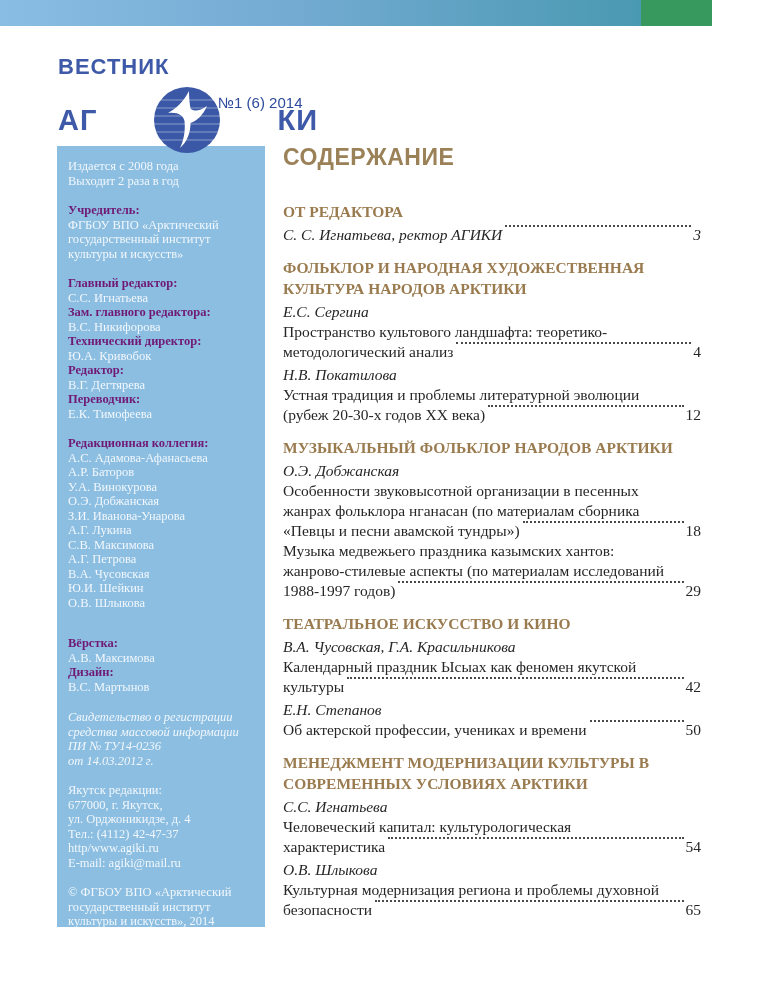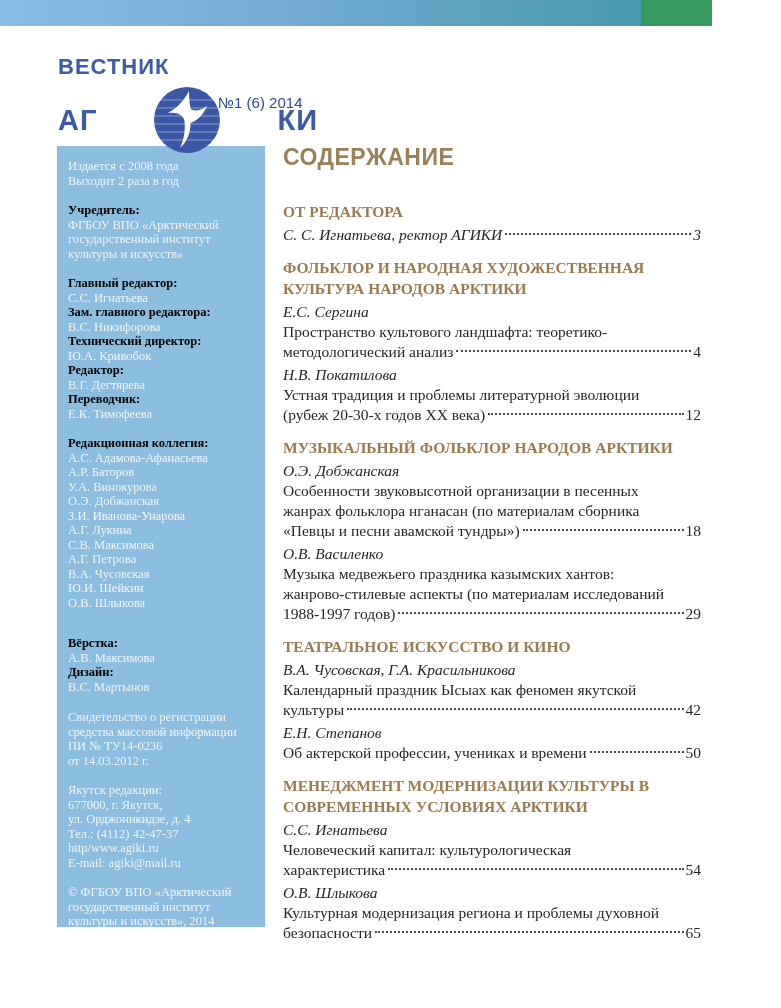--- a/index.html
+++ b/index.html
@@ -17,32 +17,32 @@
   .logo-letters{font-family:"Liberation Sans",sans-serif;font-weight:bold;
                 font-size:29px;color:#3d59a8;z-index:2;letter-spacing:1px;}
   .logo-circle{width:68px;height:68px;margin:0 -13px;z-index:1;flex:0 0 auto;}
   .issue{position:absolute;left:160px;top:40px;font-family:"Liberation Sans",sans-serif;
          font-size:15px;color:#2d4a9d;}
   
   .sidebar{position:absolute;left:57px;top:146px;width:208px;height:781px;
            background:#8cbee2;box-sizing:border-box;padding:13px 10px 4px 11px;
            color:rgba(255,255,255,0.88);font-size:12.5px;line-height:14.5px;}
   .sidebar .blk{margin:0 0 15px 0;}
-  .sidebar .lbl{font-weight:bold;color:#000000;}
+  .sidebar .lbl{font-weight:bold;color:#701a75;}
   
   .toc{position:absolute;left:283px;top:144px;width:418px;color:#262626;
        font-size:15.5px;line-height:20px;}
   .toc-title{font-family:"Liberation Sans",sans-serif;font-weight:bold;
              font-size:23px;line-height:26px;color:#9b8157;letter-spacing:0.5px;}
   .section{margin-top:12px;}
   .section.first{margin-top:31px;}
   .sec-heading{font-weight:bold;color:#9a7b4f;line-height:21px;margin-bottom:2px;}
   .author{font-style:italic;margin-top:3px;line-height:20px;}
   .tline{line-height:20px;}
-  .leader-line{display:flex;align-items:center;line-height:20px;}
+  .leader-line{display:flex;align-items:flex-start;line-height:20px;}
   .dots{flex:1;border-bottom:2px dotted #4a4a4a;margin:0 2px 3px 3px;min-width:12px;}
   .pg{flex:0 0 auto;}
   .italic{font-style:italic;}
 </style>
 </head>
 <body>
 
 <div class="page">
 
   <div class="topbar"></div>
@@ -108,21 +108,21 @@
       <div>В.А. Чусовская</div>
       <div>Ю.И. Шейкин</div>
       <div>О.В. Шлыкова</div>
     </div>
     <div class="blk" style="margin-top:26px;">
       <div class="lbl">Вёрстка:</div>
       <div>А.В. Максимова</div>
       <div class="lbl">Дизайн:</div>
       <div>В.С. Мартынов</div>
     </div>
-    <div class="blk" style="margin-top:16px;">
+    <div class="blk" style="margin-top:16px;font-style:italic;">
       <div>Свидетельство о регистрации</div>
       <div>средства массовой информации</div>
       <div>ПИ № ТУ14-0236</div>
       <div>от 14.03.2012 г.</div>
     </div>
     <div class="blk">
       <div>Якутск редакции:</div>
       <div>677000, г. Якутск,</div>
       <div>ул. Орджоникидзе, д. 4</div>
       <div>Тел.: (4112) 42-47-37</div>
@@ -176,21 +176,20 @@
         <div class="author">О.Э. Добжанская</div>
         <div class="tline">Особенности звуковысотной организации в песенных</div>
         <div class="tline">жанрах фольклора нганасан (по материалам сборника</div>
         <div class="leader-line">
           <span>«Певцы и песни авамской тундры») </span>
           <span class="dots"></span>
           <span class="pg">18</span>
         </div>
       </div>
       <div>
-        <div class="author">О.В. Василенко</div>
         <div class="tline">Музыка медвежьего праздника казымских хантов:</div>
         <div class="tline">жанрово-стилевые аспекты (по материалам исследований</div>
         <div class="leader-line">
           <span>1988-1997 годов)</span>
           <span class="dots"></span>
           <span class="pg">29</span>
         </div>
       </div>
     </div>
 

